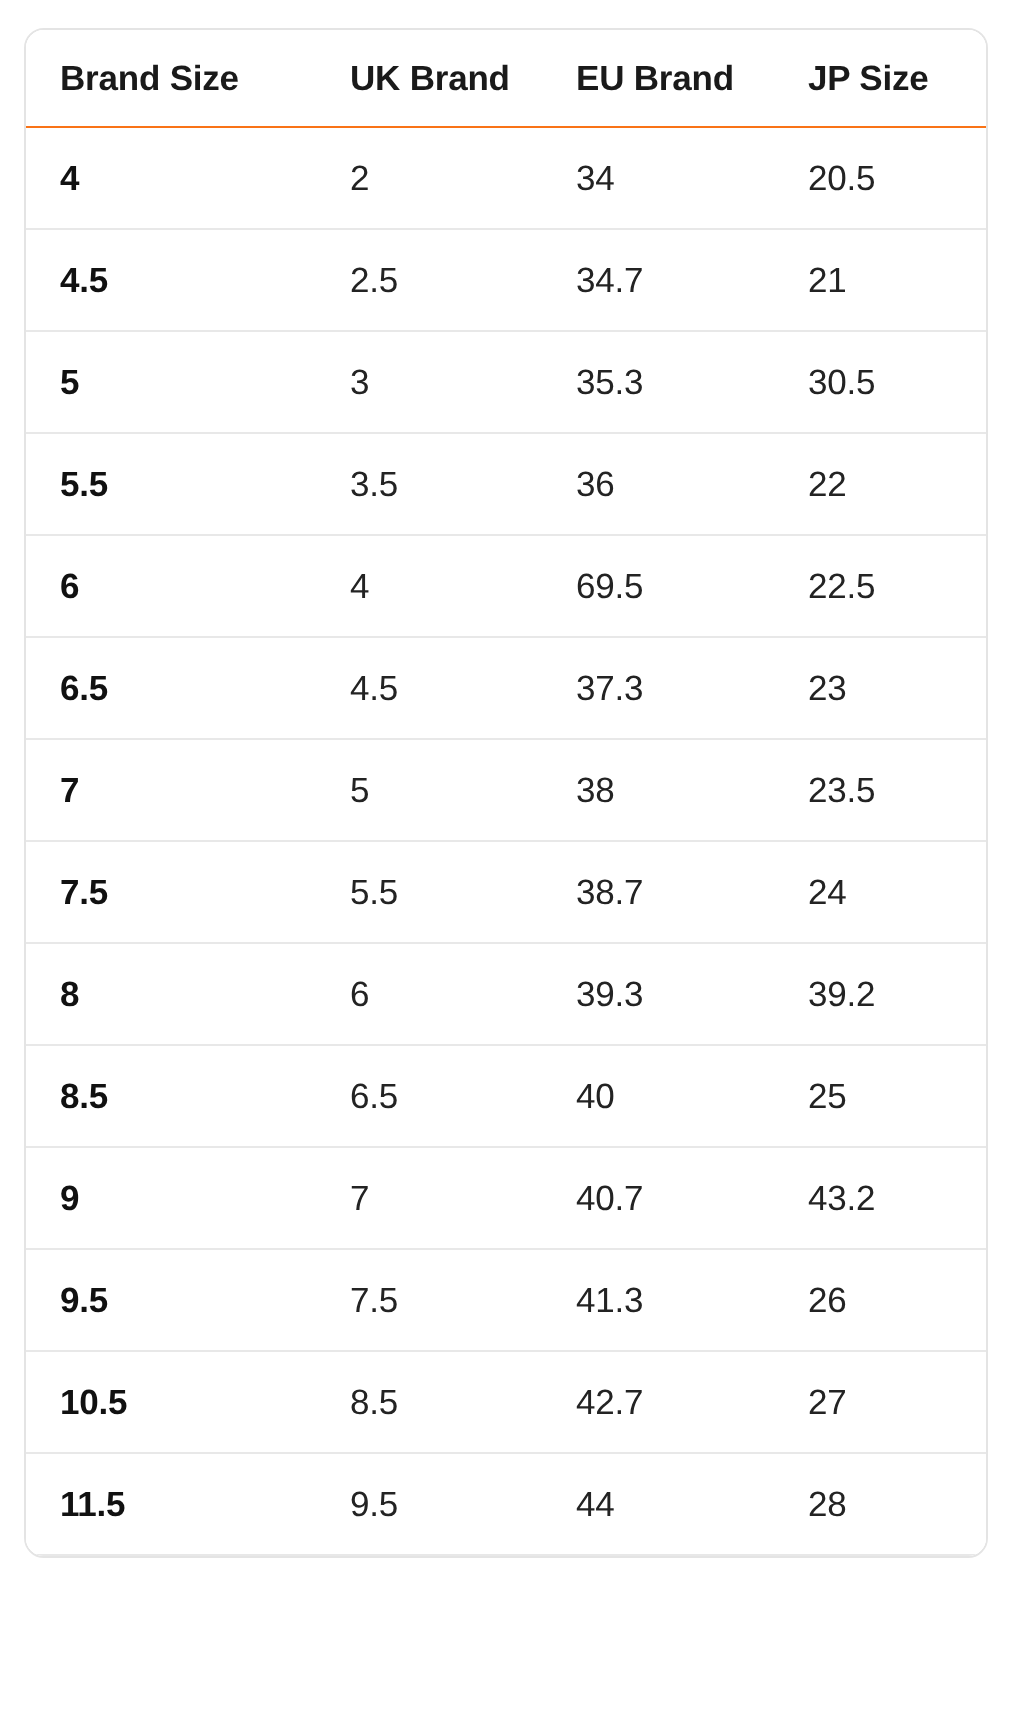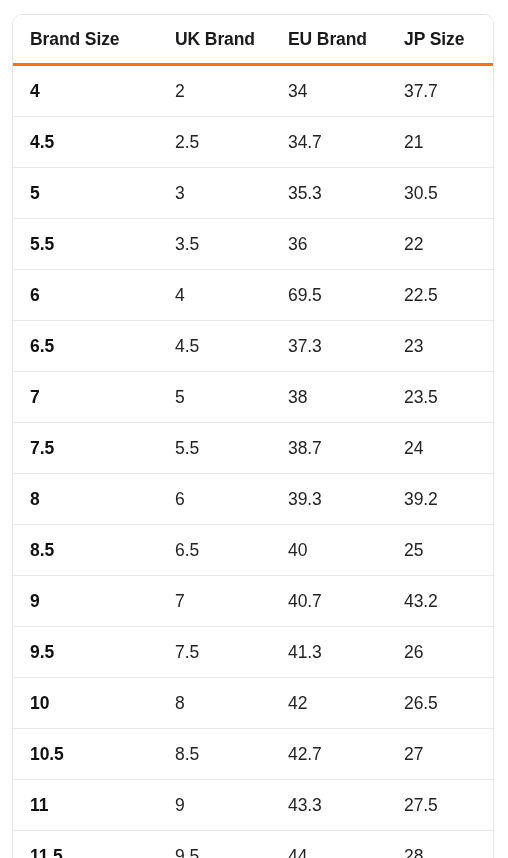--- a/index.html
+++ b/index.html
@@ -55,21 +55,21 @@
     overflow: hidden;
   }
 
   table.size-table thead th {
     height: 48px;
     line-height: 48px;
     font-size: 17.5px;
     font-weight: 700;
     color: #1a1a1a;
     letter-spacing: -0.1px;
-    border-bottom: 3px solid #f97316;
+    border-bottom: 1px solid #f97316;
     background: #ffffff;
   }
 
   table.size-table tbody td {
     font-size: 17.5px;
     font-weight: 400;
     color: #232323;
     letter-spacing: -0.1px;
     border-bottom: 1px solid #e8e8e8;
     background: #ffffff;
@@ -98,21 +98,21 @@
           <th>UK Brand</th>
           <th>EU Brand</th>
           <th>JP Size</th>
         </tr>
       </thead>
       <tbody>
         <tr>
           <td class="brand-cell">4</td>
           <td>2</td>
           <td>34</td>
-          <td>37.7</td>
+          <td>20.5</td>
         </tr>
         <tr>
           <td class="brand-cell">4.5</td>
           <td>2.5</td>
           <td>34.7</td>
           <td>21</td>
         </tr>
         <tr>
           <td class="brand-cell">5</td>
           <td>3</td>
@@ -167,36 +167,24 @@
           <td>40.7</td>
           <td>43.2</td>
         </tr>
         <tr>
           <td class="brand-cell">9.5</td>
           <td>7.5</td>
           <td>41.3</td>
           <td>26</td>
         </tr>
         <tr>
-          <td class="brand-cell">10</td>
-          <td>8</td>
-          <td>42</td>
-          <td>26.5</td>
-        </tr>
-        <tr>
           <td class="brand-cell">10.5</td>
           <td>8.5</td>
           <td>42.7</td>
           <td>27</td>
-        </tr>
-        <tr>
-          <td class="brand-cell">11</td>
-          <td>9</td>
-          <td>43.3</td>
-          <td>27.5</td>
         </tr>
         <tr>
           <td class="brand-cell">11.5</td>
           <td>9.5</td>
           <td>44</td>
           <td>28</td>
         </tr>
 
       </tbody>
     </table>

